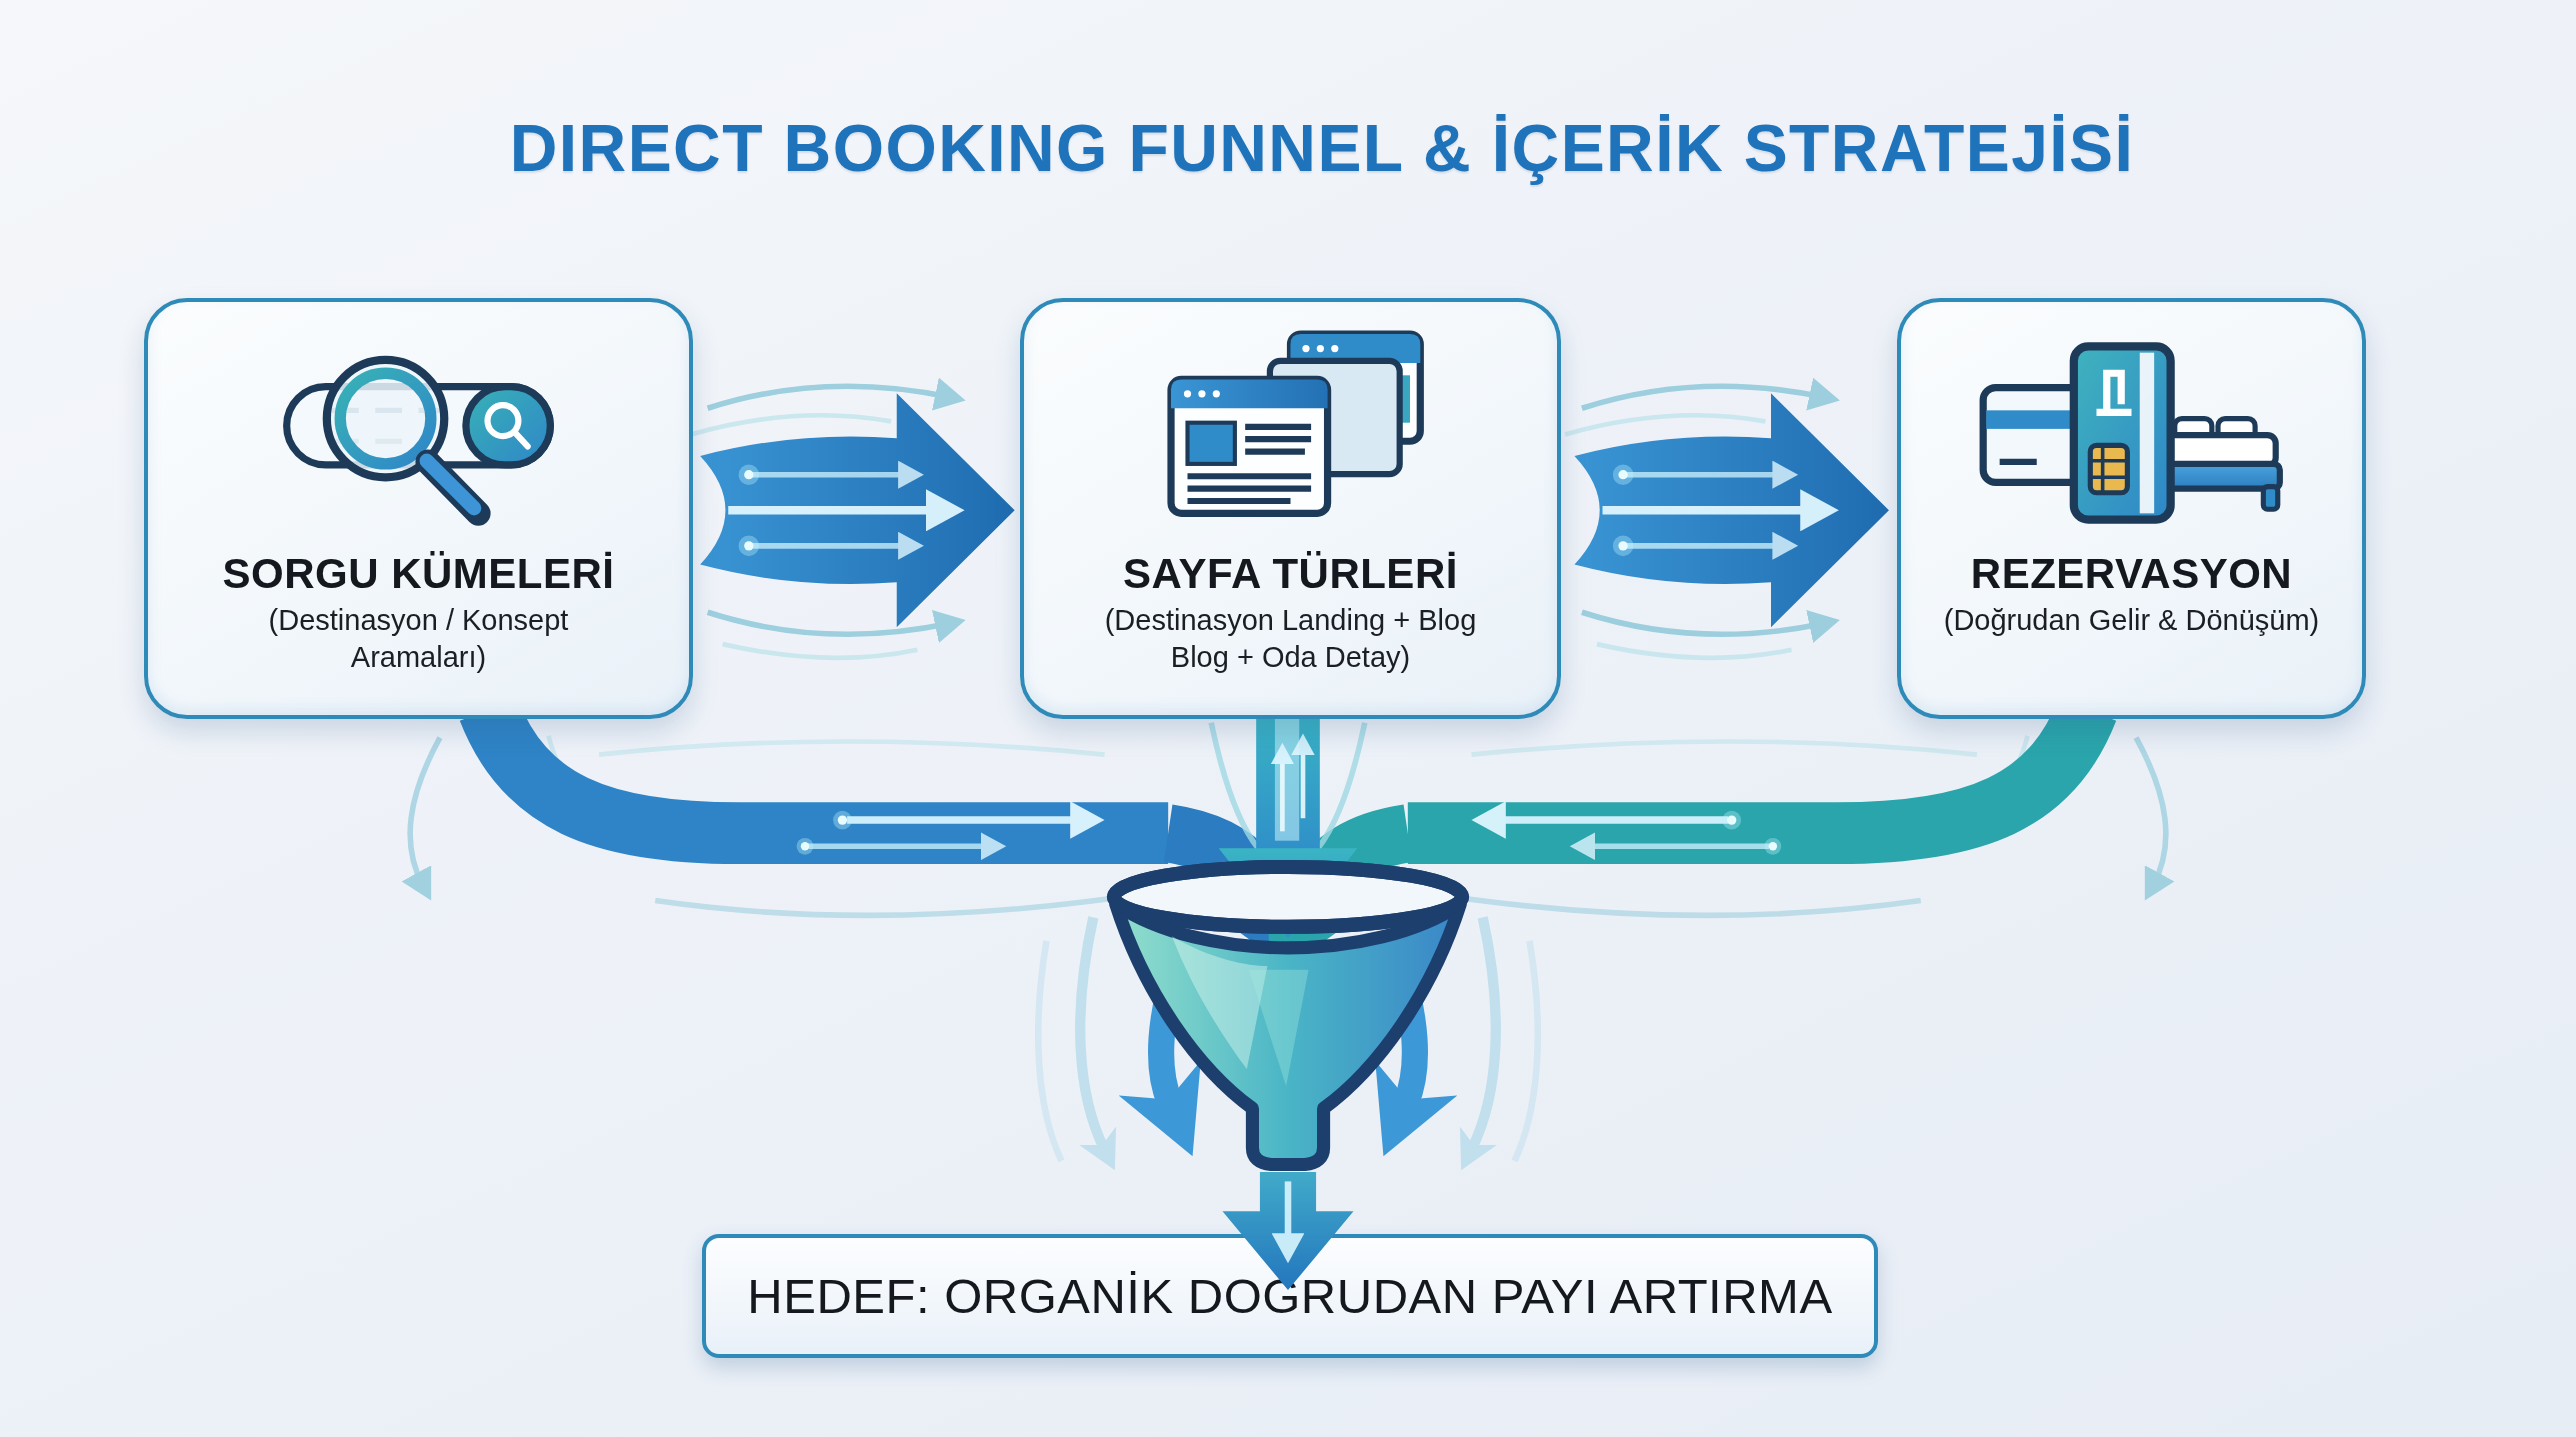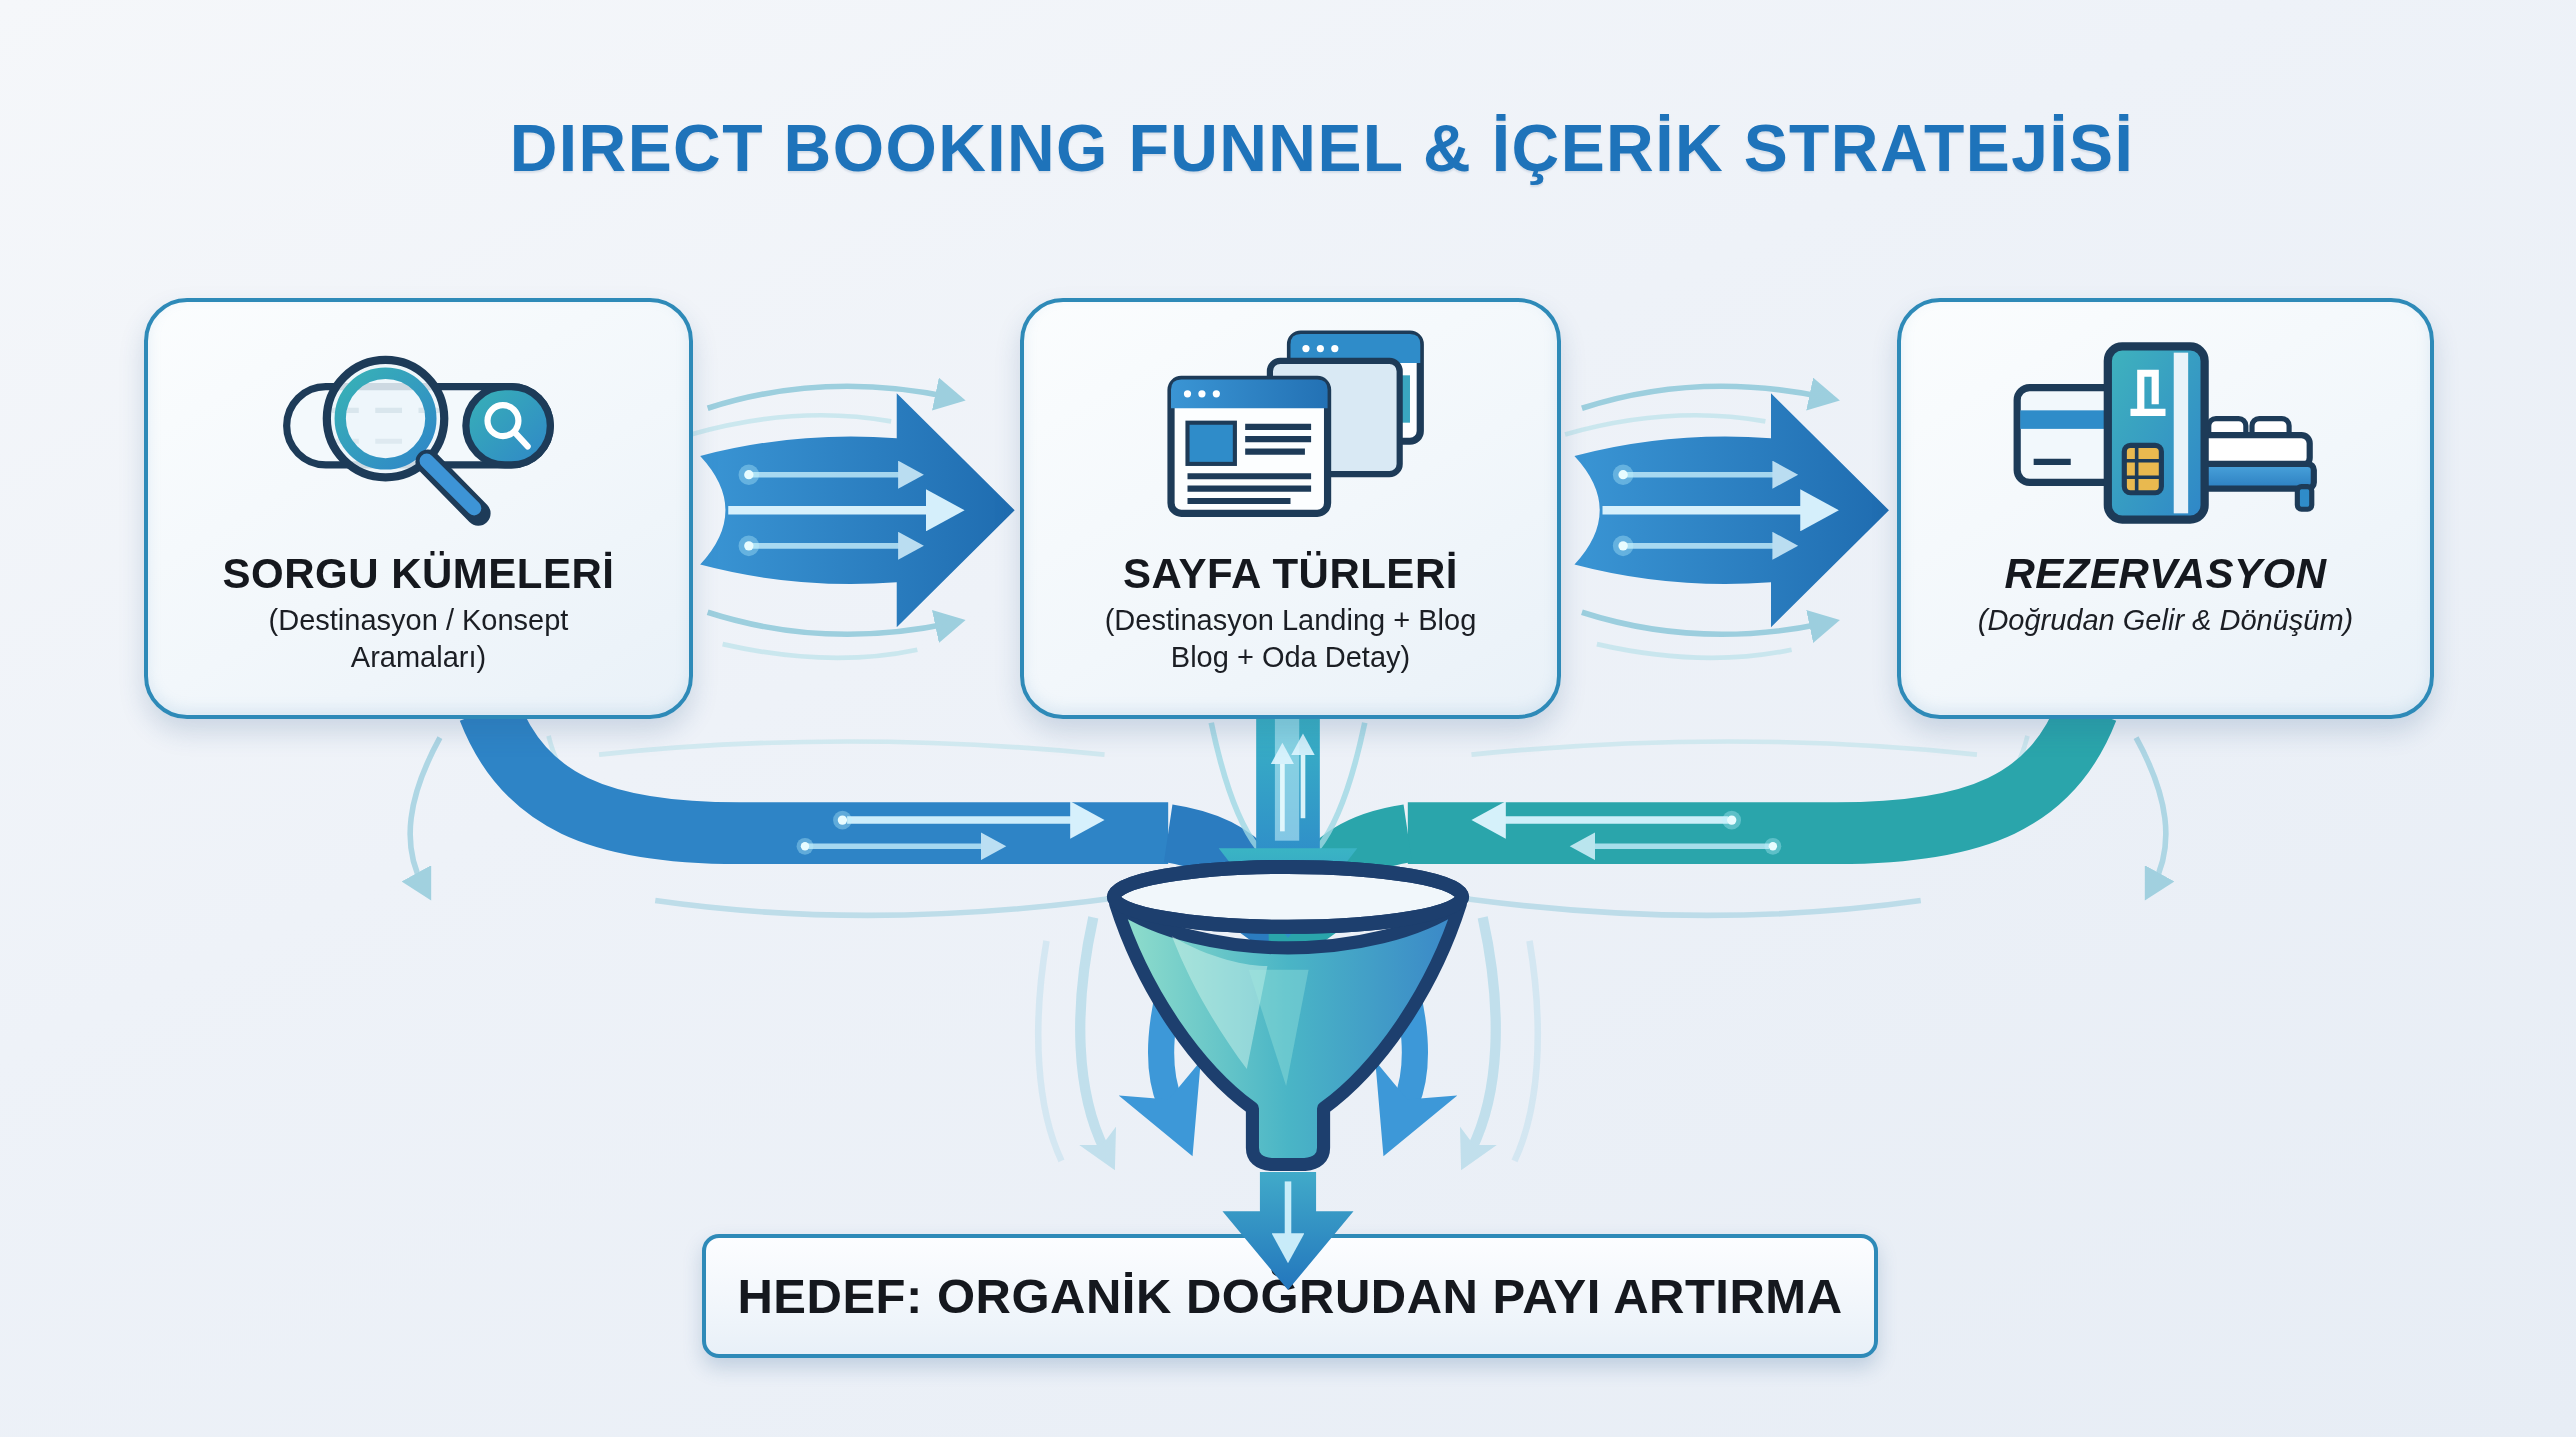--- a/index.html
+++ b/index.html
@@ -25,41 +25,41 @@
     box-sizing:border-box;
     background:linear-gradient(150deg,#fbfdfe 0%,#f2f7fb 55%,#e9f1f8 100%);
     border:4.7px solid #2e8ab8;
     border-radius:43px;
     box-shadow:0 13px 26px rgba(40,85,135,.18), inset 0 -5.6px 13px rgba(120,170,210,.18);
     display:flex;flex-direction:column;align-items:center;
     z-index:2;
   }
   .card-1{left:144px;width:549px;}
   .card-2{left:1020px;width:541px;}
-  .card-3{left:1897px;width:537px;font-style:italic;}
+  .card-3{left:1897px;width:469px;}
   .card .icon{margin-top:28px;flex:0 0 auto;}
   .card h2{
     margin:15px 0 0 0;font-size:42px;font-weight:700;
     color:#15181e;letter-spacing:0.5px;text-align:center;line-height:1.08;
   }
   .card .sub{
     margin-top:5.6px;font-size:29px;font-weight:500;color:#1b1e24;
     text-align:center;line-height:1.28;
   }
   .goal{
     position:absolute;left:702px;top:1234px;width:1176px;height:124px;
     box-sizing:border-box;
     background:linear-gradient(180deg,#fcfdff 0%,#f1f6fb 60%,#e8f0f8 100%);
     border:4.7px solid #2e8ab8;border-radius:17px;
     box-shadow:0 9.4px 19px rgba(45,95,145,.22);
     display:flex;align-items:center;justify-content:center;
     z-index:2;
   }
   .goal .goal-label{
-    font-size:49px;font-weight:700;color:#15181e;letter-spacing:0.5px;
+    font-size:49px;font-weight:400;color:#15181e;letter-spacing:0.5px;
     text-align:center;
   }
 </style>
 </head>
 <body>
 
 <div class="canvas">
 
   <h1 class="page-title">DIRECT BOOKING FUNNEL &amp; İÇERİK STRATEJİSİ</h1>
 

